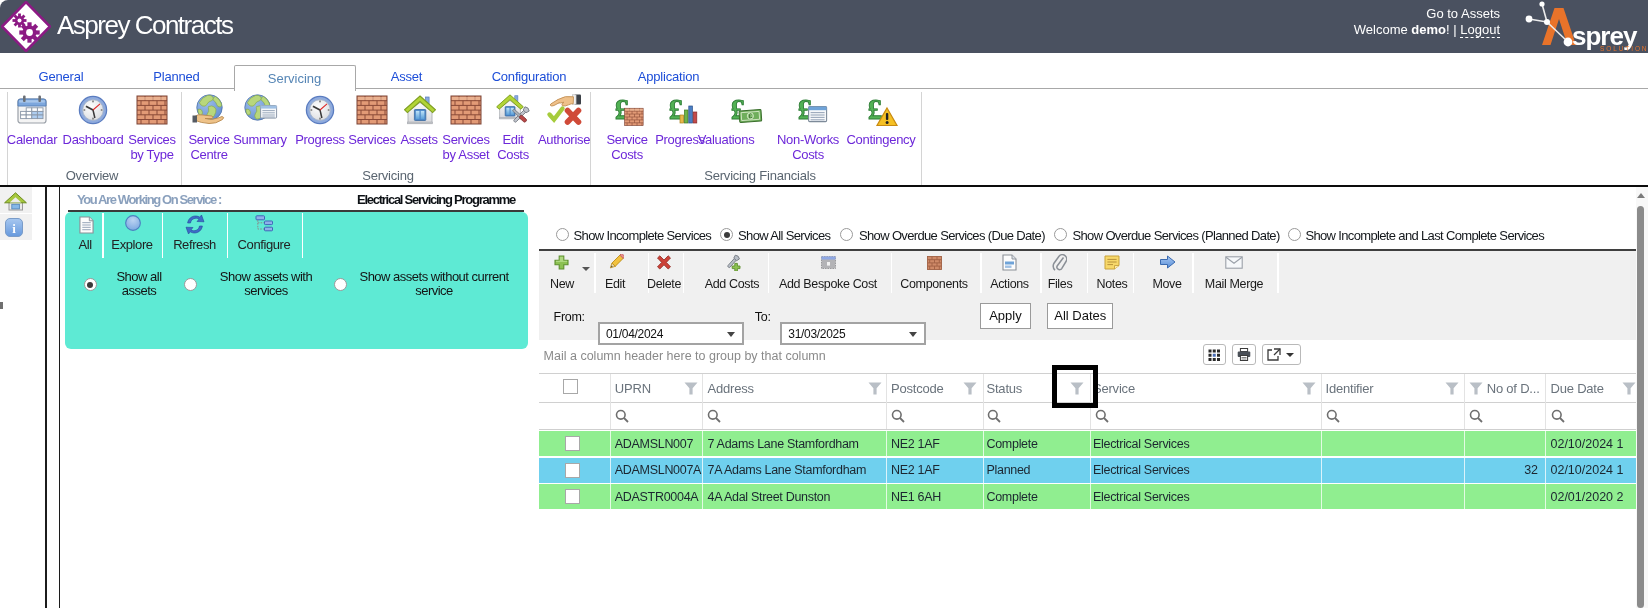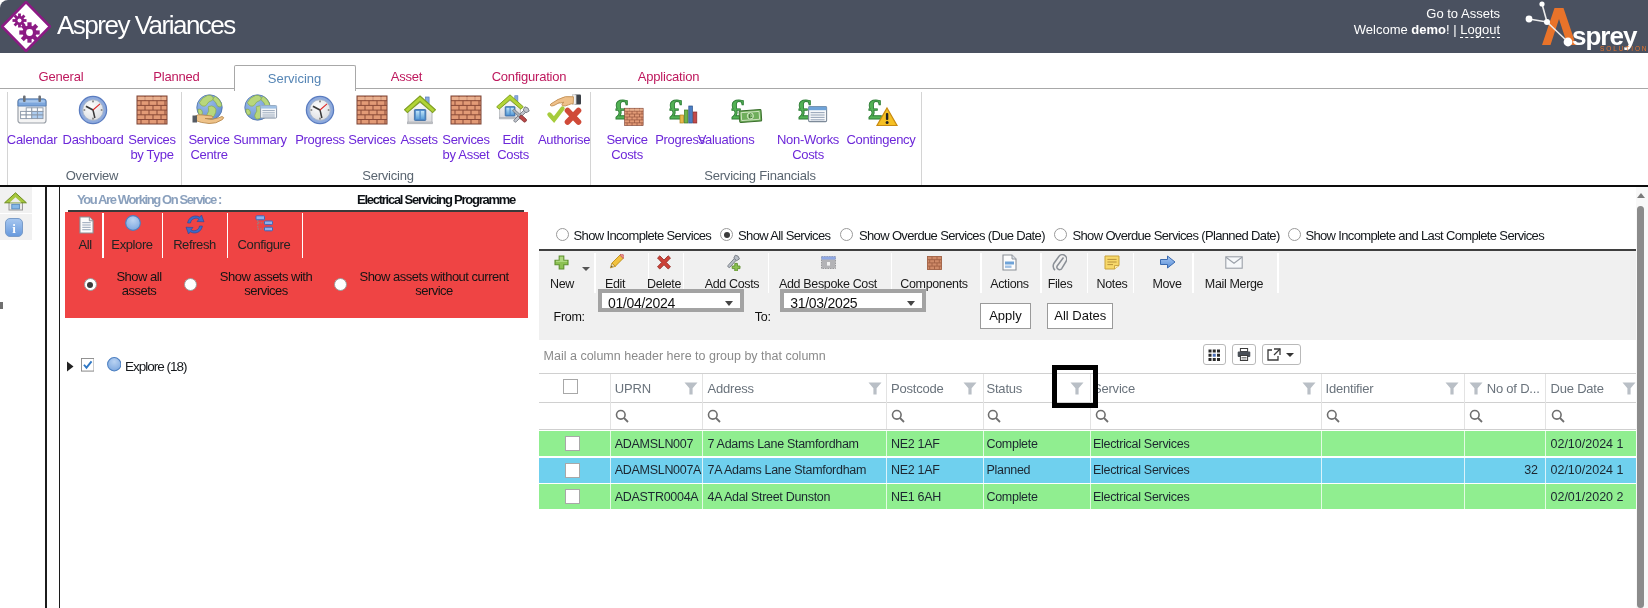--- a/index.html
+++ b/index.html
@@ -9,56 +9,56 @@
   
   #hdr{position:absolute;left:0;top:0;width:1648px;height:53px;background:#4a5160;
     border-top-left-radius:8px;}
   #hdr .title{position:absolute;left:57px;top:10px;font-size:26px;letter-spacing:-1.5px;color:#fff;}
   #hdr .r1{position:absolute;right:148px;top:6px;font-size:13px;color:#fff;}
   #hdr .r2{position:absolute;right:148px;top:21.5px;font-size:13px;color:#fff;}
   #hdr .r2 .lo{text-decoration:underline;text-decoration-style:dashed;text-underline-offset:3px;text-decoration-thickness:1px;text-align:center;}
   
   #tabs{position:absolute;left:0;top:53px;width:1648px;height:38px;background:#fff;}
   #tabs .bl{position:absolute;top:35.3px;height:1px;background:#a8a8a8;}
-  .tab{position:absolute;top:16px;font-size:13px;color:#be185d;transform:translateX(-50%);white-space:nowrap;}
+  .tab{position:absolute;top:16px;font-size:13px;color:#1d4ed8;transform:translateX(-50%);white-space:nowrap;}
   #activetab{position:absolute;left:233.5px;top:12px;width:120px;height:24.5px;background:#fff;
     border:1px solid #a8a8a8;border-bottom:none;border-radius:2px 2px 0 0;}
   #activetab span{position:absolute;left:0;right:0;top:5px;text-align:center;font-size:13px;color:#5585b5;}
   
   #ribbon{position:absolute;left:0;top:91px;width:1648px;height:90px;background:#fff;}
   .vsep{position:absolute;top:1px;height:92.5px;width:1px;background:#d4d4d4;}
   .rlab{position:absolute;top:42px;transform:translateX(-50%);font-size:13px;color:#6d28d9;
     text-align:center;line-height:14.5px;white-space:pre;}
   .glab{position:absolute;top:77px;transform:translateX(-50%);font-size:13px;color:#5a6570;white-space:nowrap;}
   #blackline{position:absolute;left:0;top:184.6px;width:1648px;height:2.3px;background:#0c0c0c;}
   
   .railblock{position:absolute;left:0;width:32px;background:#f1f1f1;}
   #grip{position:absolute;left:0;top:302px;width:2.5px;height:7px;background:#6f6f6f;}
   .split{position:absolute;top:187px;height:421px;width:1.6px;background:#1c1c1c;}
   
   #lp-title1{position:absolute;left:77px;top:192px;font-size:13px;font-weight:bold;color:#8aa0bd;}
   #lp-title2{position:absolute;left:307px;top:192px;width:208px;font-size:13px;font-weight:bold;color:#0d1115;text-align:right;}
   #lp-topline{position:absolute;left:68px;top:210.3px;width:456px;height:1.6px;background:#3a3a3a;}
-  #lp-gray{position:absolute;left:65px;top:211.9px;width:463px;height:106px;background:#ef4444;}
+  #lp-gray{position:absolute;left:65px;top:211.9px;width:463px;height:137px;background:#5eead4;border-radius:6px;}
   .lpsep{position:absolute;top:1px;height:45px;width:1.5px;background:#fff;}
   .lpbtn-lab{position:absolute;top:25px;transform:translateX(-50%);font-size:13px;color:#222;}
   .radio{position:absolute;width:13px;height:13px;border:1px solid #9a9a9a;border-radius:50%;background:#fff;box-sizing:border-box;}
   .radio.sel:after{content:"";position:absolute;left:2.5px;top:2.5px;width:6px;height:6px;border-radius:50%;background:#3b3b3b;}
   .radlab{position:absolute;transform:translateX(-50%);font-size:13px;color:#141414;text-align:center;line-height:14px;white-space:nowrap;}
   
   #tree{position:absolute;left:60px;top:352px;width:468px;height:26px;}
   
   .rradlab{position:absolute;top:228px;font-size:13px;color:#13171b;white-space:nowrap;}
   #tb-topline{position:absolute;left:538.6px;top:249.3px;width:1097px;height:1.6px;background:#3f3f3f;}
   #tb-gray{position:absolute;left:538.6px;top:250.9px;width:1097px;height:88.9px;background:#f0f0f0;z-index:2;}
   .tbsep{position:absolute;top:2px;height:40px;width:1.5px;background:#fff;}
   .tblab{position:absolute;top:26px;transform:translateX(-50%);font-size:12.5px;color:#1a1a1a;white-space:nowrap;}
   .dtlab{position:absolute;top:59px;font-size:12.5px;color:#111;}
-  .dtinput{position:absolute;top:38px;height:23px;background:#fff;border:4px solid #a3a3a3;box-sizing:border-box;
-    font-size:14px;color:#111;line-height:21px;padding-left:6px;}
+  .dtinput{position:absolute;top:71px;height:23px;background:#fff;border:2px solid #a3a3a3;box-sizing:border-box;
+    font-size:12px;color:#111;line-height:21px;padding-left:6px;}
   .dtinput .car{position:absolute;right:7px;top:8px;width:0;height:0;border-left:4.5px solid transparent;
     border-right:4.5px solid transparent;border-top:5px solid #444;}
   .wbtn{position:absolute;top:52.5px;height:25.5px;background:#fff;border:1px solid #9a9a9a;box-sizing:border-box;
     font-size:13px;color:#111;text-align:center;}
   
   #grid{position:absolute;left:538.6px;top:338.3px;width:1097px;height:269.7px;background:#fff;}
   #dragrow{position:absolute;left:0;top:0;width:1097px;height:34px;}
   #dragrow .txt{position:absolute;left:5px;top:11px;font-size:12.5px;color:#8a8a8a;}
   .gbtn{position:absolute;top:6px;height:21px;border:1px solid #b9b9b9;border-radius:3px;background:#fff;box-sizing:border-box;}
   #search{position:absolute;left:785px;top:6px;width:298px;height:21.5px;border:1px solid #c4c4c4;border-radius:3px;background:#fff;box-sizing:border-box;}
@@ -221,21 +221,21 @@
           <g>
             <rect x="-2.1" y="-10.2" width="4.2" height="20.4"></rect>
             <rect x="-10.2" y="-2.1" width="20.4" height="4.2"></rect>
             <rect x="-2.1" y="-10.2" width="4.2" height="20.4" transform="rotate(45)"></rect>
             <rect x="-2.1" y="-10.2" width="4.2" height="20.4" transform="rotate(-45)"></rect>
           </g>
           <circle r="3.4" fill="#fff"></circle>
         </g>
       </g>
     </svg>
-    <div class="title">Asprey Variances</div>
+    <div class="title">Asprey Contracts</div>
     <div class="r1">Go to Assets</div>
     <div class="r2">Welcome <b>demo</b>! | <span class="lo">Logout</span></div>
 
     <svg class="abs" style="left:1518px;top:0" width="130" height="53" viewBox="0 0 130 53">
       <path d="M24 45 L36.5 8 L45.5 8 L58 45 L49.5 45 L41 19 L32.5 45 Z" fill="#e8732a"></path>
       <text x="54" y="45" font-family="Liberation Sans" font-size="26" font-weight="bold" letter-spacing="-1" fill="#fff">sprey</text>
       <g stroke="#ececec" stroke-width="1.6" fill="none">
         <line x1="11" y1="19" x2="29" y2="22"></line>
         <line x1="29" y1="22" x2="24" y2="4"></line>
         <line x1="29" y1="22" x2="50" y2="42"></line>
@@ -498,39 +498,20 @@
         <rect x="10.5" y="12.2" width="8" height="3.6" rx="0.8"></rect>
       </g>
       <path d="M3.8 5.2 V14 H10 M3.8 7.8 H10" fill="none" stroke="#8a8a8a" stroke-width="1" stroke-dasharray="1.6 1.2"></path>
     </svg>
     <div class="radio sel" style="left:18.5px;top:66.5px"></div>
     <div class="radio" style="left:119px;top:66.5px"></div>
     <div class="radio" style="left:268.5px;top:66.5px"></div>
     <div class="radlab" style="left:74px;top:58px">Show all<br>assets</div>
     <div class="radlab" style="left:201px;top:58px">Show assets with<br>services</div>
     <div class="radlab" style="left:369px;top:58px">Show assets without current<br>service</div>
-  </div>
-  <div id="tree">
-    <svg class="abs" style="left:6px;top:9px" width="8" height="11" viewBox="0 0 8 11">
-      <polygon points="1,0.5 7.5,5.5 1,10.5" fill="#222"></polygon>
-    </svg>
-    <svg class="abs" style="left:20.5px;top:6px" width="13.5" height="13.5" viewBox="0 0 16 16">
-      <rect x="0.5" y="0.5" width="15" height="15" fill="#fff" stroke="#8a8a8a" stroke-width="1.2"></rect>
-      <path d="M3.5 8 L6.5 11.5 L12.5 4" fill="none" stroke="#2f77c4" stroke-width="2.2"></path>
-    </svg>
-    <svg class="abs" style="left:46.5px;top:5px" width="14.5" height="14.5" viewBox="0 0 17 17">
-      <defs>
-          <radialGradient id="excg" cx="0.5" cy="0.3" r="0.8">
-        <stop offset="0" stop-color="#b9d2f2"></stop>
-            <stop offset="1" stop-color="#76a3dd"></stop>
-          </radialGradient>
-        </defs>
-      <circle cx="8.5" cy="8.5" r="7.8" fill="url(#excg)" stroke="#4c7fc0" stroke-width="1.2"></circle>
-    </svg>
-    <div class="abs" style="left:65px;top:7px;font-size:13.5px;letter-spacing:-1px;color:#15181c">Explore (18)</div>
   </div>
 
   <div class="radio" style="left:555.6px;top:228.3px"></div>
   <div class="radio sel" style="left:720.2px;top:228.3px"></div>
   <div class="radio" style="left:840.4px;top:228.3px"></div>
   <div class="radio" style="left:1053.9px;top:228.3px"></div>
   <div class="radio" style="left:1287.5px;top:228.3px"></div>
   <div class="rradlab" style="left:573.6px">Show Incomplete Services</div>
   <div class="rradlab" style="left:738.1px">Show All Services</div>
   <div class="rradlab" style="left:859px">Show Overdue Services (Due Date)</div>

